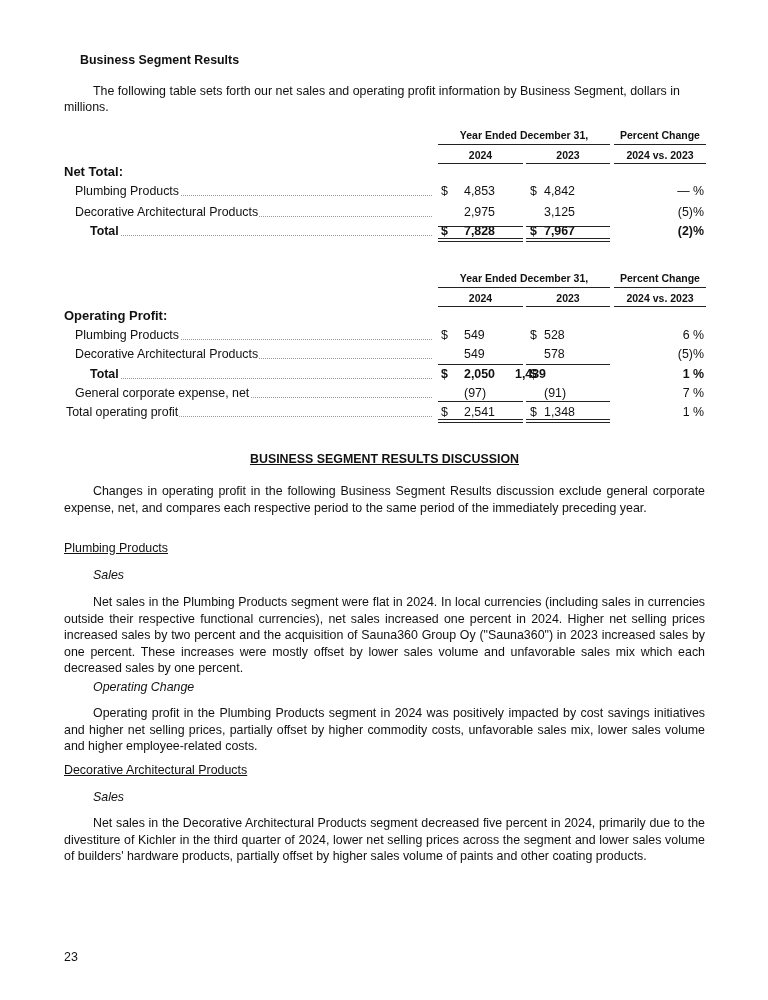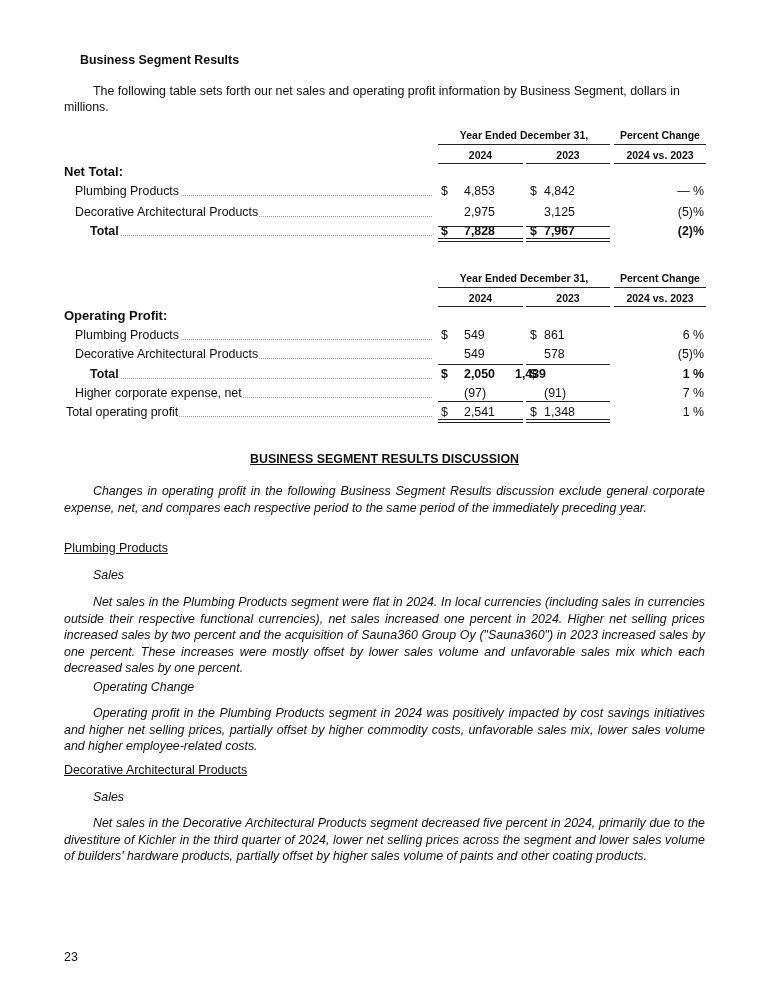--- a/index.html
+++ b/index.html
@@ -10,21 +10,21 @@
   .tbl { position: absolute; left: 0; width: 641px; }
   .row { position: absolute; left: 0; height: 18px; line-height: 18px; width: 641px; }
   .lbl { position: absolute; left: 0; white-space: nowrap; overflow: hidden; background: #fff; }
   .dots { position: absolute; height: 1px; border-bottom: 1px dotted #999; top: 12px; }
   .cur { position: absolute; }
   .num { position: absolute; text-align: left; }
   .pct { position: absolute; text-align: right; }
   .hdr { position: absolute; font-weight: bold; font-size: 10.5px; text-align: center; }
   .line { position: absolute; height: 0; border-top: 1.5px solid #222; }
   .dline { position: absolute; height: 2px; border-top: 1.2px solid #222; border-bottom: 1.2px solid #222; }
-  .sec { position: absolute; left: 0; width: 641px; line-height: 16.6px; text-align: justify; font-style: italic; }
+  .sec { position: absolute; left: 0; width: 641px; line-height: 16.6px; text-align: justify; }
   .ind { text-indent: 29px; }
   .center-title { position: absolute; left: 0; width: 641px; text-align: center; font-weight: bold; text-decoration: underline; }
   .ul { position: absolute; left: 0; text-decoration: underline; }
   .it { position: absolute; left: 29px; font-style: italic; }
   .pnum { position: absolute; top: 950px; left: 0; width: 641px; text-align: left; }
 </style>
 </head>
 <body>
 
 <div class="page">
@@ -90,21 +90,21 @@
     <div class="line" style="top:306px; left:462px; width:84px;"></div>
     <div class="line" style="top:306px; left:550px; width:92px;"></div>
     <div class="row" style="top:307px; font-weight:bold; font-size:13px;">Operating Profit:</div>
     <div id="op-rows">
         <div class="row" style="top: 326px;">
           <div class="dots" style="left:11px; width:357px;"></div>
           <span class="lbl" style="left:11px; padding-right:1px;">Plumbing Products</span>
           <span class="cur" style="left:377px;">$</span>
           <span class="num" style="left:400px; width:55px;">549</span>
           <span class="cur" style="left:466px;">$</span>
-          <span class="num" style="left:480px; width:63px;">861</span>
+          <span class="num" style="left:480px; width:63px;">528</span>
           <span class="pct" style="left:560px; width:80px;">6 %</span>
         </div>
         <div class="row" style="top: 345px;">
           <div class="dots" style="left:11px; width:357px;"></div>
           <span class="lbl" style="left:11px; padding-right:1px;">Decorative Architectural Products</span>
           <span class="cur" style="left:377px;"></span>
           <span class="num" style="left:400px; width:55px;">549</span>
           <span class="cur" style="left:466px;"></span>
           <span class="num" style="left:480px; width:63px;">578</span>
           <span class="pct" style="left:560px; width:80px;">(5)%</span>
@@ -113,21 +113,21 @@
           <div class="dots" style="left:26px; width:342px;"></div>
           <span class="lbl" style="left:26px; padding-right:1px;">Total</span>
           <span class="cur" style="left:377px;">$</span>
           <span class="num" style="left:400px; width:55px;">2,050</span>
           <span class="cur" style="left:466px;">$</span>
           <span class="num" style="left:451px; width:63px;">1,439</span>
           <span class="pct" style="left:560px; width:80px;">1 %</span>
         </div>
         <div class="row" style="top: 384px;">
           <div class="dots" style="left:11px; width:357px;"></div>
-          <span class="lbl" style="left:11px; padding-right:1px;">Higher corporate expense, net</span>
+          <span class="lbl" style="left:11px; padding-right:1px;">General corporate expense, net</span>
           <span class="cur" style="left:377px;"></span>
           <span class="num" style="left:400px; width:55px;">(97)</span>
           <span class="cur" style="left:466px;"></span>
           <span class="num" style="left:480px; width:63px;">(91)</span>
           <span class="pct" style="left:560px; width:80px;">7 %</span>
         </div>
         <div class="row" style="top: 403px; font-weight: normal;">
           <div class="dots" style="left:2px; width:366px;"></div>
           <span class="lbl" style="left:2px; padding-right:1px;">Total operating profit</span>
           <span class="cur" style="left:377px;">$</span>

